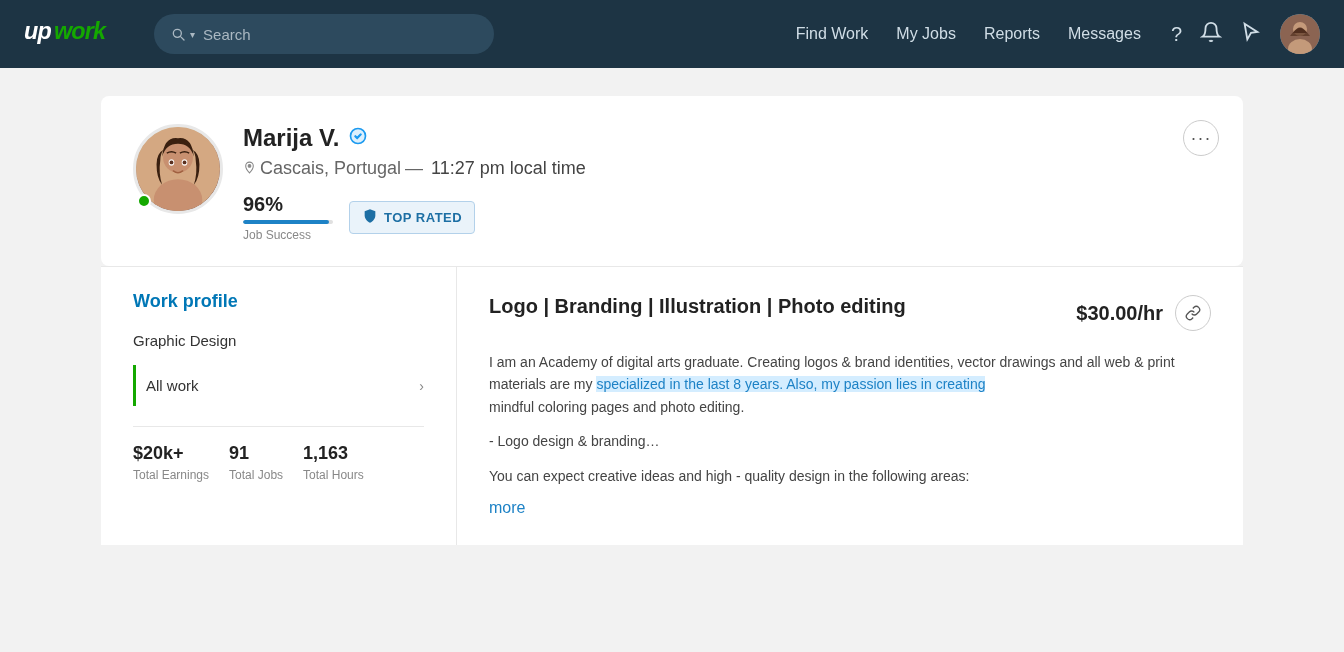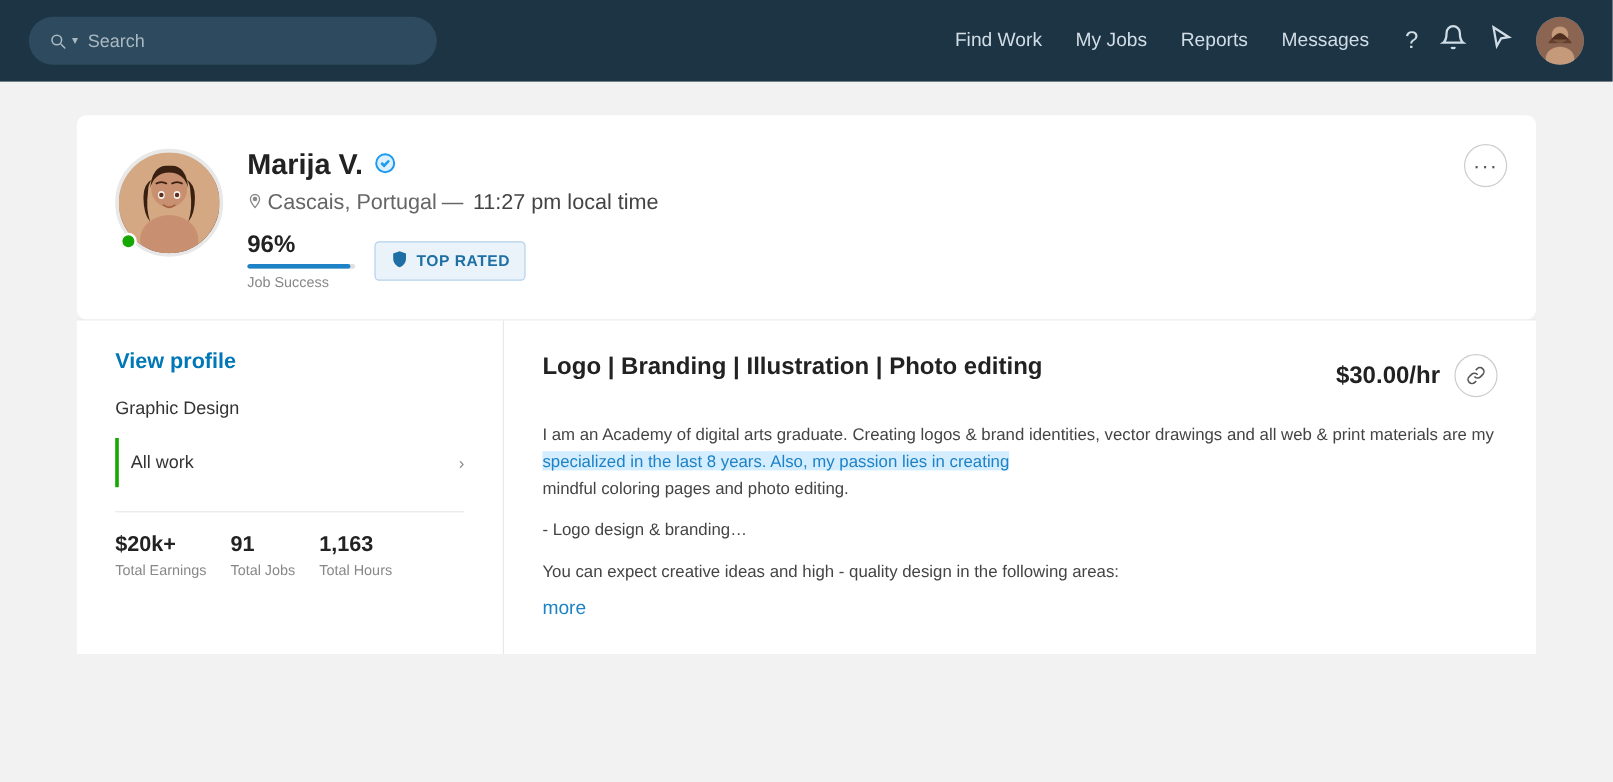--- a/index.html
+++ b/index.html
@@ -80,21 +80,21 @@
       background: #6b8fa3;
       overflow: hidden;
       cursor: pointer;
       display: flex;
       align-items: center;
       justify-content: center;
     }
 
     
     .main-content {
-      padding: 28px 64px;
+      padding: 28px 101px;
     }
     .profile-card {
       background: #ffffff;
       border-radius: 8px;
       padding: 28px 32px 24px 32px;
       margin-bottom: 0;
       position: relative;
     }
     .profile-top {
       display: flex;
@@ -316,20 +316,26 @@
     .gig-description a, .more-link {
       color: #1d82c6;
       cursor: pointer;
       text-decoration: none;
     }
   </style>
 </head>
 <body>
 
 <header class="header">
+  <div class="logo">
+    <svg width="100" height="32" viewBox="0 0 120 32" fill="none" xmlns="http://www.w3.org/2000/svg">
+      <text x="0" y="26" font-size="28" font-weight="900" font-style="italic" font-family="Arial" fill="white">up</text>
+      <text x="36" y="26" font-size="28" font-weight="900" font-style="italic" font-family="Arial" fill="#14a800">work</text>
+    </svg>
+  </div>
 
   <div class="search-bar">
     <span class="search-icon-wrap">
       <svg viewBox="0 0 24 24" xmlns="http://www.w3.org/2000/svg">
         <path d="M21 21l-4.35-4.35M17 11A6 6 0 1 1 5 11a6 6 0 0 1 12 0z" stroke="#aab8c2" stroke-width="2" fill="none" stroke-linecap="round"></path>
       </svg>
       <span class="chevron-small">▾</span>
     </span>
     <input class="search-input" type="text" placeholder="Search" style="">
   </div>
@@ -437,21 +443,21 @@
         </div>
       </div>
     </div>
 
     <button class="more-btn">···</button>
   </div>
 
   <div class="lower-section">
 
     <div class="left-panel">
-      <a class="view-profile-link">View profile</a>
+      <a class="view-profile-link">Work profile</a>
       <div class="left-panel-category">Graphic Design</div>
       <div class="all-work-item">
         <span>All work</span>
         <span class="chevron-right">›</span>
       </div>
       <div class="stats-row">
         <div class="stat-item">
           <span class="stat-value">$20k+</span>
           <span class="stat-label">Total Earnings</span>
         </div>

